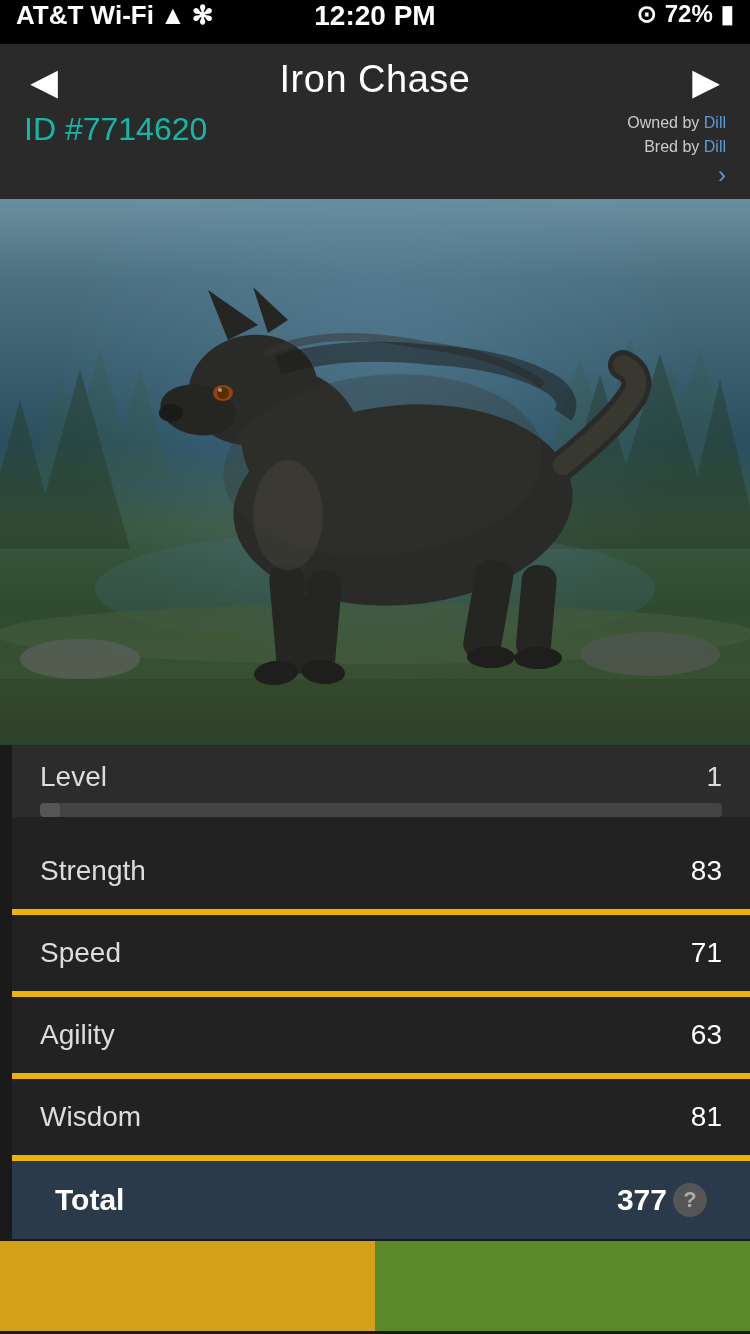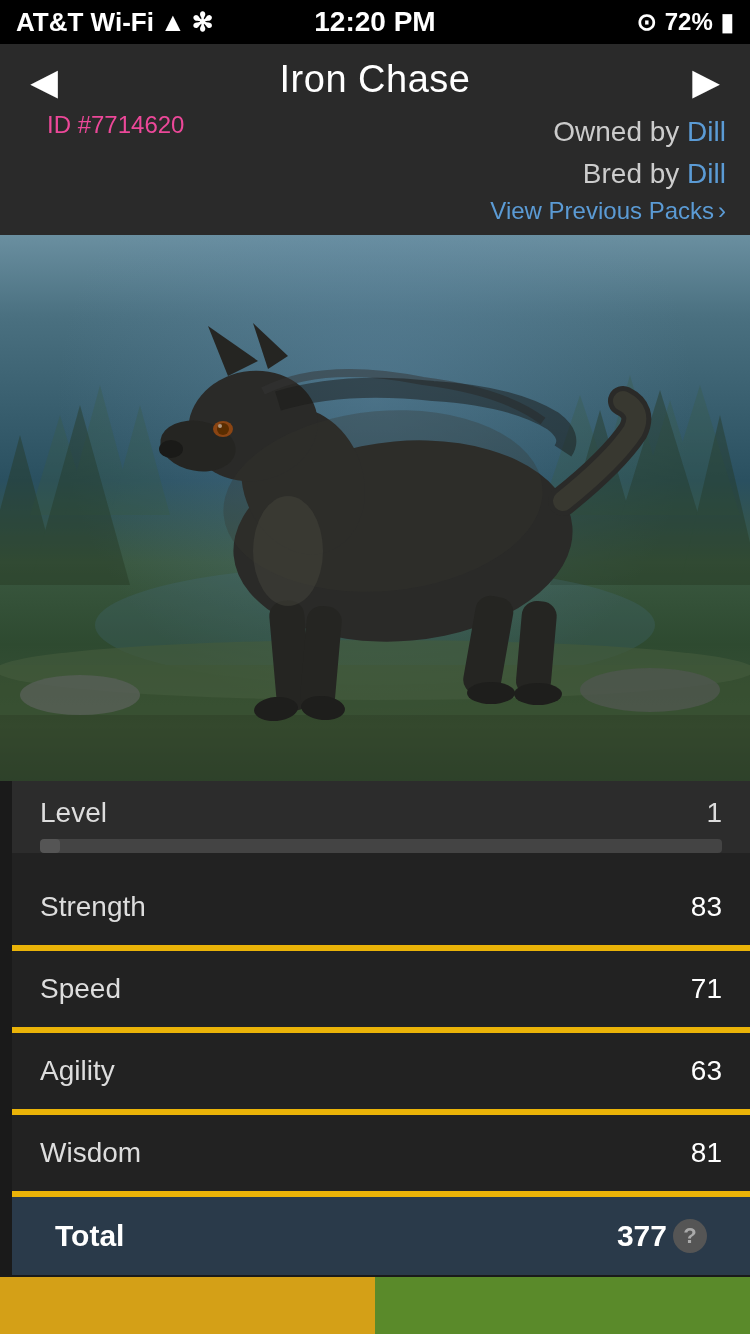--- a/index.html
+++ b/index.html
@@ -11,21 +11,21 @@
       font-family: -apple-system, BlinkMacSystemFont, 'Helvetica Neue', Arial, sans-serif;
       color: #fff;
       overflow-x: hidden;
     }
 
     
     .status-bar {
       background: #000;
       height: 44px;
       display: flex;
-      align-items: center;
+      align-items: flex-start;
       justify-content: space-between;
       padding: 0 16px;
       font-size: 26px;
       font-weight: 600;
       color: #fff;
     }
     .status-left { display: flex; align-items: center; gap: 6px; }
     .status-center { position: absolute; left: 50%; transform: translateX(-50%); font-size: 28px; }
     .status-right { display: flex; align-items: center; gap: 8px; font-size: 24px; }
 
@@ -58,27 +58,26 @@
     .nav-arrow-left { left: 20px; }
     .nav-arrow-right { right: 20px; }
 
     .header-meta {
       display: flex;
       justify-content: space-between;
       align-items: flex-start;
       padding: 0 4px;
     }
     .header-id {
-      font-size: 24px;
-      color: #ec4899;
-      margin-left: 23px;
+      font-size: 32px;
+      color: #14b8a6;
     }
     .header-right-info {
       text-align: right;
-      font-size: 28px;
+      font-size: 16px;
       color: #ccc;
       line-height: 1.5;
     }
     .header-right-info a, .link-blue {
       color: #5b9bd5;
       text-decoration: none;
     }
     .view-previous {
       text-align: right;
       font-size: 24px;
@@ -261,21 +260,20 @@
         <span class="link-blue">Dill</span>
       </div>
       <div>
         <span>Bred by</span>
         <span> </span>
         <span class="link-blue">Dill</span>
       </div>
     </div>
   </div>
   <div class="view-previous">
-    <span>View Previous Packs</span>
     <span>›</span>
   </div>
 </div>
 
 <div class="wolf-image-container">
   <div class="wolf-bg"></div>
 
   <svg class="tree-bg" viewBox="0 0 750 546" preserveAspectRatio="none">
 
     <rect x="0" y="0" width="750" height="546" fill="none"></rect>

